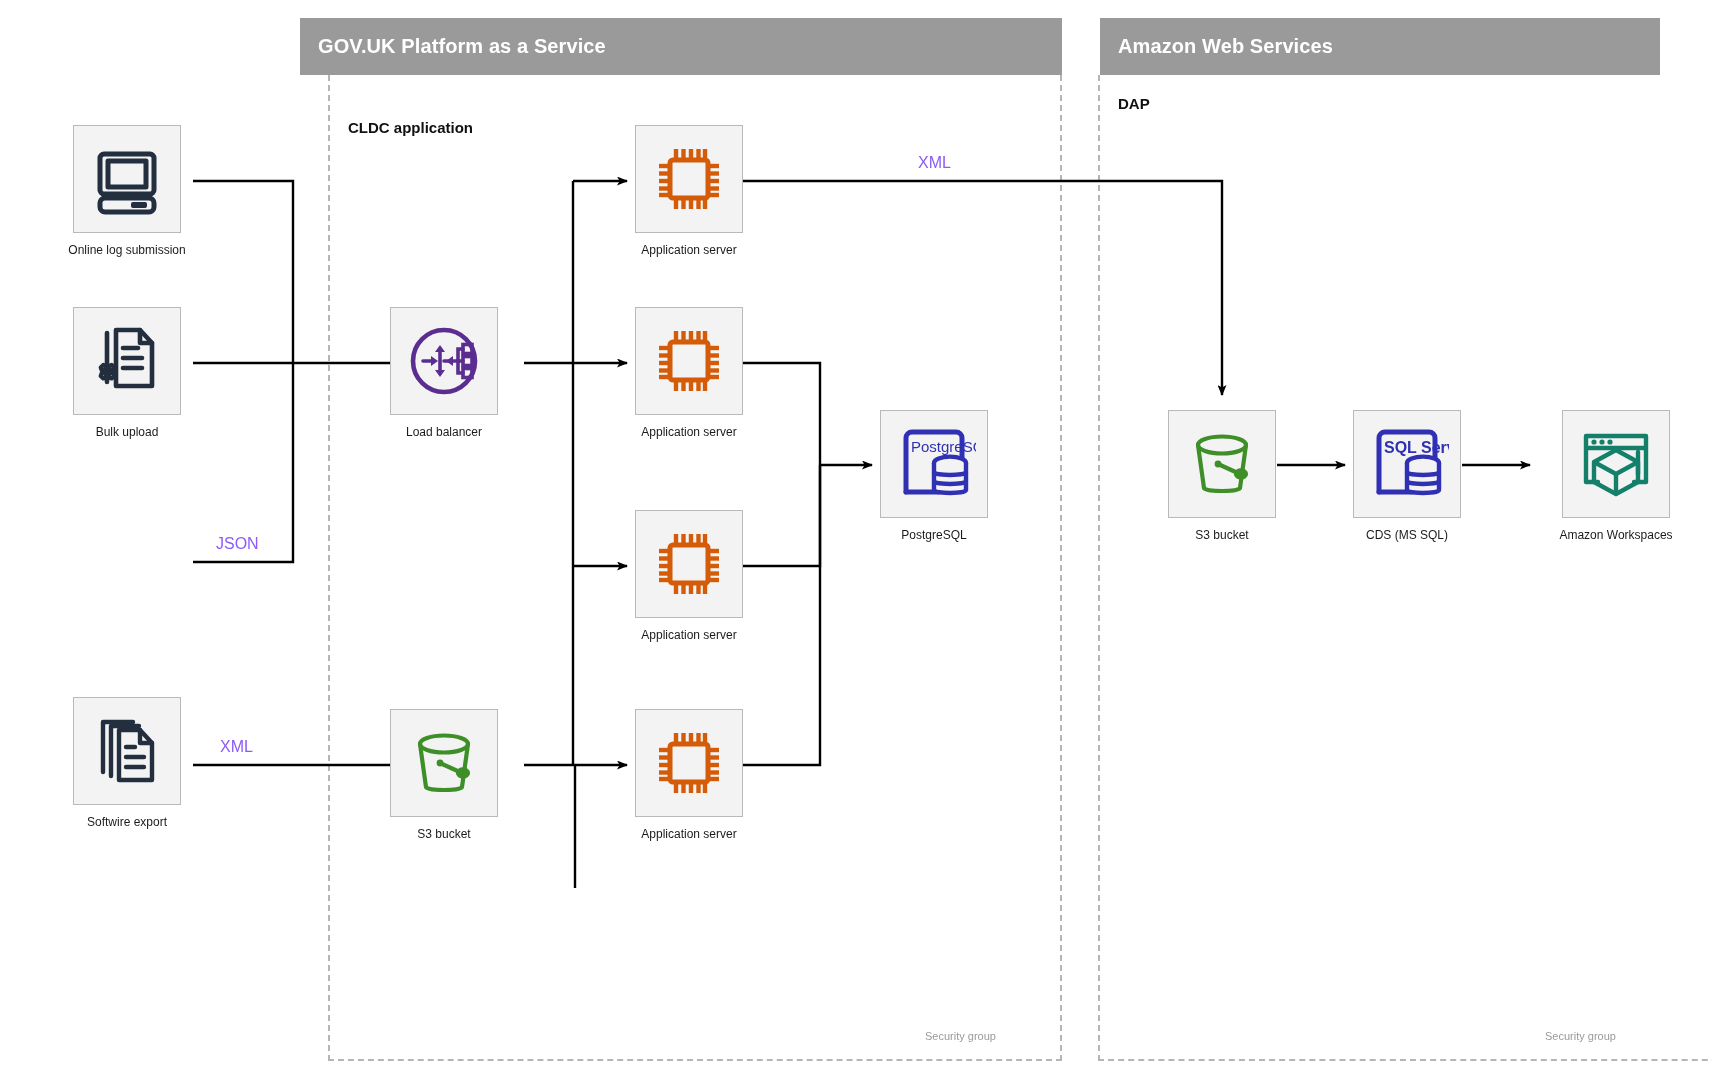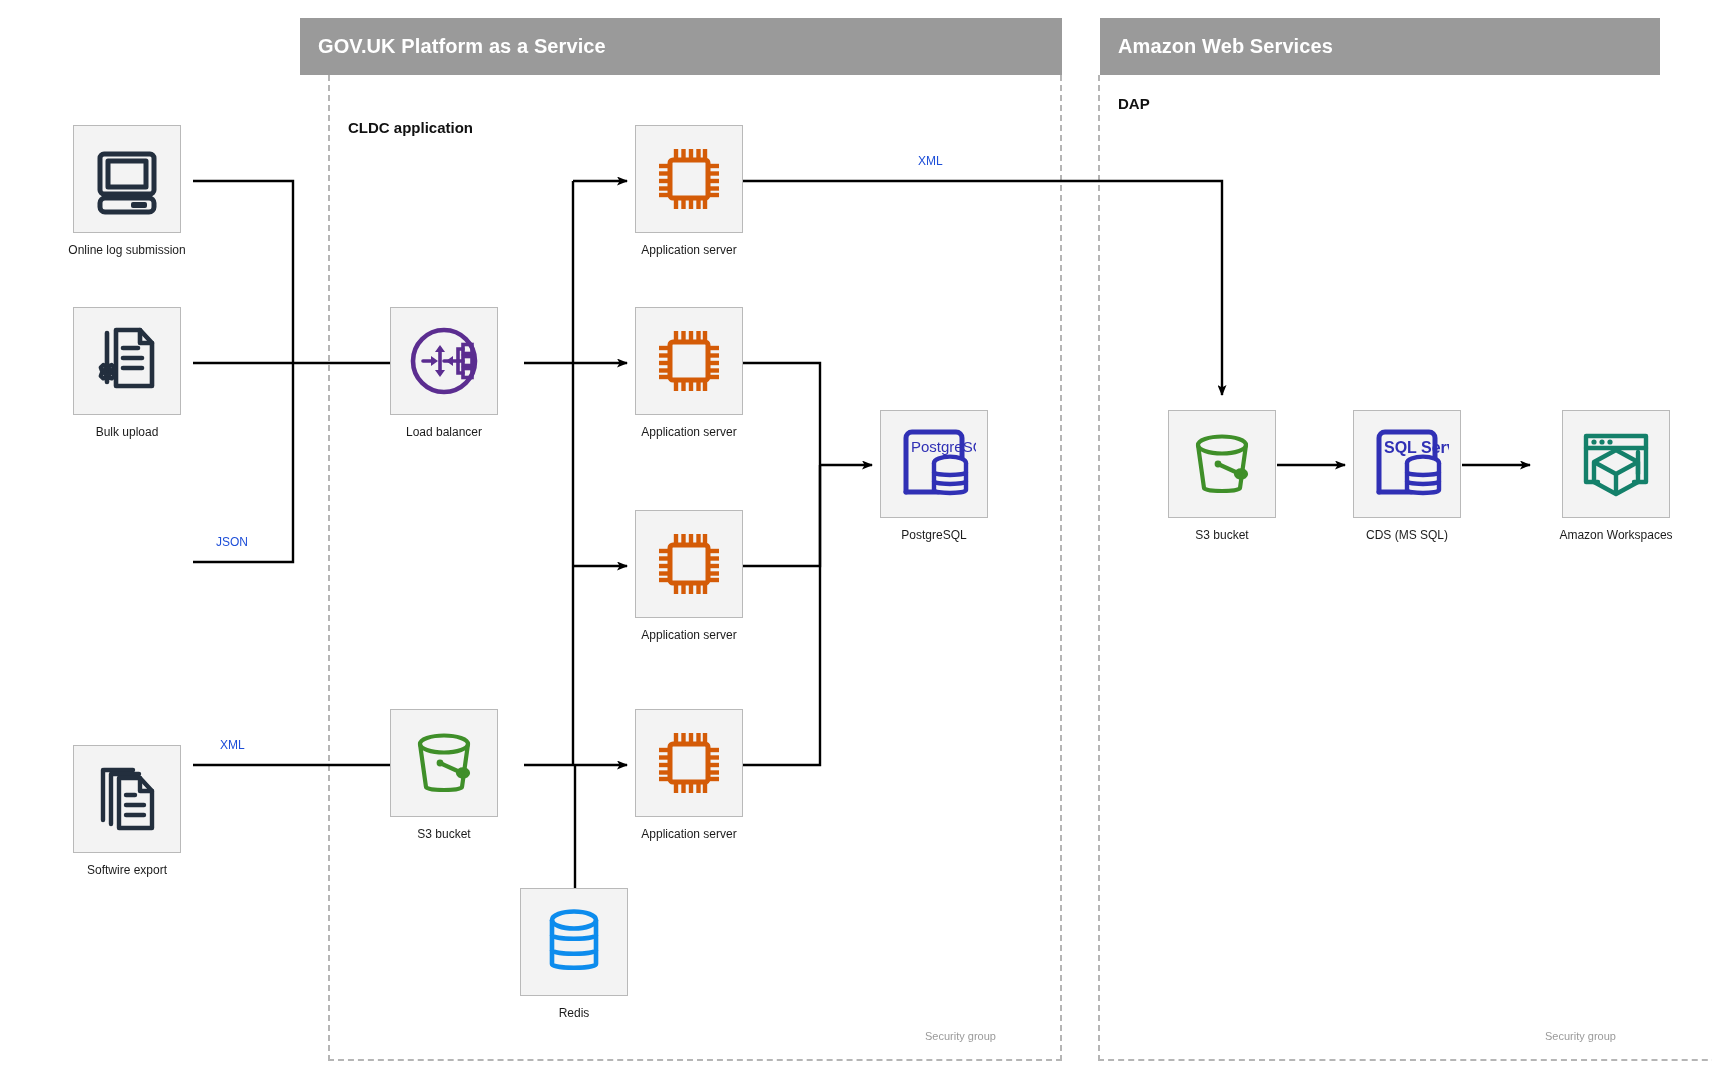--- a/index.html
+++ b/index.html
@@ -12,21 +12,21 @@
   .zone-sub{position:absolute;font-weight:bold;font-size:15px;color:#111;}
   .zone-foot{position:absolute;font-size:11px;color:#9a9a9a;}
 
   .node{position:absolute;}
   .node .tile{width:108px;height:108px;background:#f3f3f3;border:1.5px solid #b9b9b9;box-sizing:border-box;
               display:flex;align-items:center;justify-content:center;}
   .node .cap{position:absolute;top:118px;left:50%;transform:translateX(-50%);white-space:nowrap;
              font-size:12px;color:#1b1b1b;}
 
   svg.lines{position:absolute;left:0;top:0;width:1712px;height:1082px;pointer-events:none;}
-  .edgelabel{position:absolute;font-size:12px;color:#1d4ed8;white-space:nowrap;}
+  .edgelabel{position:absolute;font-size:16px;color:#8b5cf6;white-space:nowrap;}
 </style>
 </head>
 <body>
 
 <div id="canvas">
 
   <div class="zone-header" style="left:300px;top:18px;width:762px;height:57px;">
     <span>GOV.UK Platform as a Service</span>
   </div>
   <div class="zone-box" style="left:328px;top:75px;width:734px;height:986px;border-top:none;"></div>
@@ -109,21 +109,21 @@
         <g fill="none" stroke="#232f3e" stroke-width="4.2" stroke-linejoin="round">
           <path d="M17.5 42.5 l4.2 -1.6 l2.6 2.6 l-1.6 4.2 l1.6 4.2 l-2.6 2.6 l-4.2 -1.6 l-4.2 1.6 l-2.6 -2.6 l1.6 -4.2 l-1.6 -4.2 l2.6 -2.6 Z"></path>
           <circle cx="17.5" cy="47.5" r="3.4"></circle>
         </g>
       </svg>
     </div>
     <div class="cap">Bulk upload</div>
   </div>
 
 
-  <div class="node" style="left:73px;top:745px;text-align:center;">
+  <div class="node" style="left:73px;top:697px;text-align:center;">
     <div class="tile">
       <svg width="74" height="74" viewBox="0 0 74 74">
         <g fill="none" stroke="#232f3e" stroke-width="4.4" stroke-linejoin="round" stroke-linecap="round">
           <path d="M13 8 L13 58"></path>
           <path d="M14 8 L43 8"></path>
           <path d="M21 12 L21 62"></path>
           <path d="M22 12 L49 12"></path>
           <path d="M29 16 L50 16 L62 29 L62 66 L29 66 Z"></path>
           <path d="M50 16 L50 29 L62 29"></path>
           <path d="M36 33 L45 33"></path>
@@ -295,33 +295,20 @@
             <path d="M58 33.5 L69 33.5"></path>
             <path d="M58 41 L69 41"></path>
             <path d="M58 48.5 L69 48.5"></path>
             <path d="M58 55 L69 55"></path>
         </g>
       </svg>
     </div>
     <div class="cap">Application server</div>
   </div>
 
-  <div class="node" style="left:520px;top:888px;">
-    <div class="tile">
-      <svg width="66" height="72" viewBox="0 0 66 72">
-        <g fill="none" stroke="#0d8ced" stroke-width="4.6" stroke-linejoin="round">
-          <ellipse cx="33" cy="14" rx="22" ry="8.5"></ellipse>
-          <path d="M11 14 L11 58 C11 63 55 63 55 58 L55 14"></path>
-          <path d="M11 29 C11 34 55 34 55 29"></path>
-          <path d="M11 44 C11 49 55 49 55 44"></path>
-        </g>
-      </svg>
-    </div>
-    <div class="cap">Redis</div>
-  </div>
 
   <div class="node" style="left:880px;top:410px;">
     <div class="tile">
       <svg width="84" height="84" viewBox="0 0 84 84">
         <path d="M14 70 L14 16 a6 6 0 0 1 6 -6 L64 10 a6 6 0 0 1 6 6 L70 40" fill="none" stroke="#3030b5" stroke-width="5" stroke-linecap="round"></path>
         <path d="M14 70 L46 70" fill="none" stroke="#3030b5" stroke-width="5" stroke-linecap="round"></path>
         <text x="19" y="30" font-family="'Liberation Sans',sans-serif" font-size="15" font-weight="500" fill="#3030b5">PostgreSQL</text>
         <g fill="#f3f3f3" stroke="#3030b5" stroke-width="4.4">
           <ellipse cx="58" cy="41" rx="16" ry="6.4"></ellipse>
           <path d="M42 41 L42 68 C42 72 74 72 74 68 L74 41" fill="#f3f3f3"></path>

